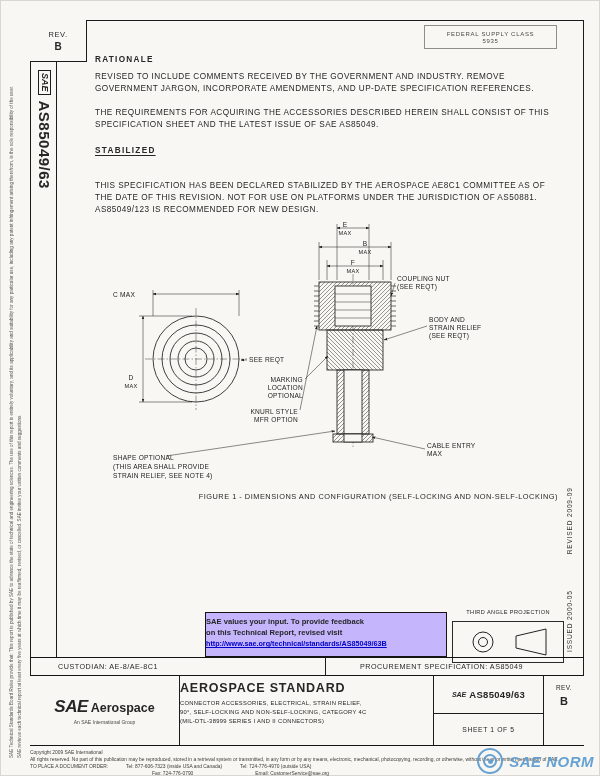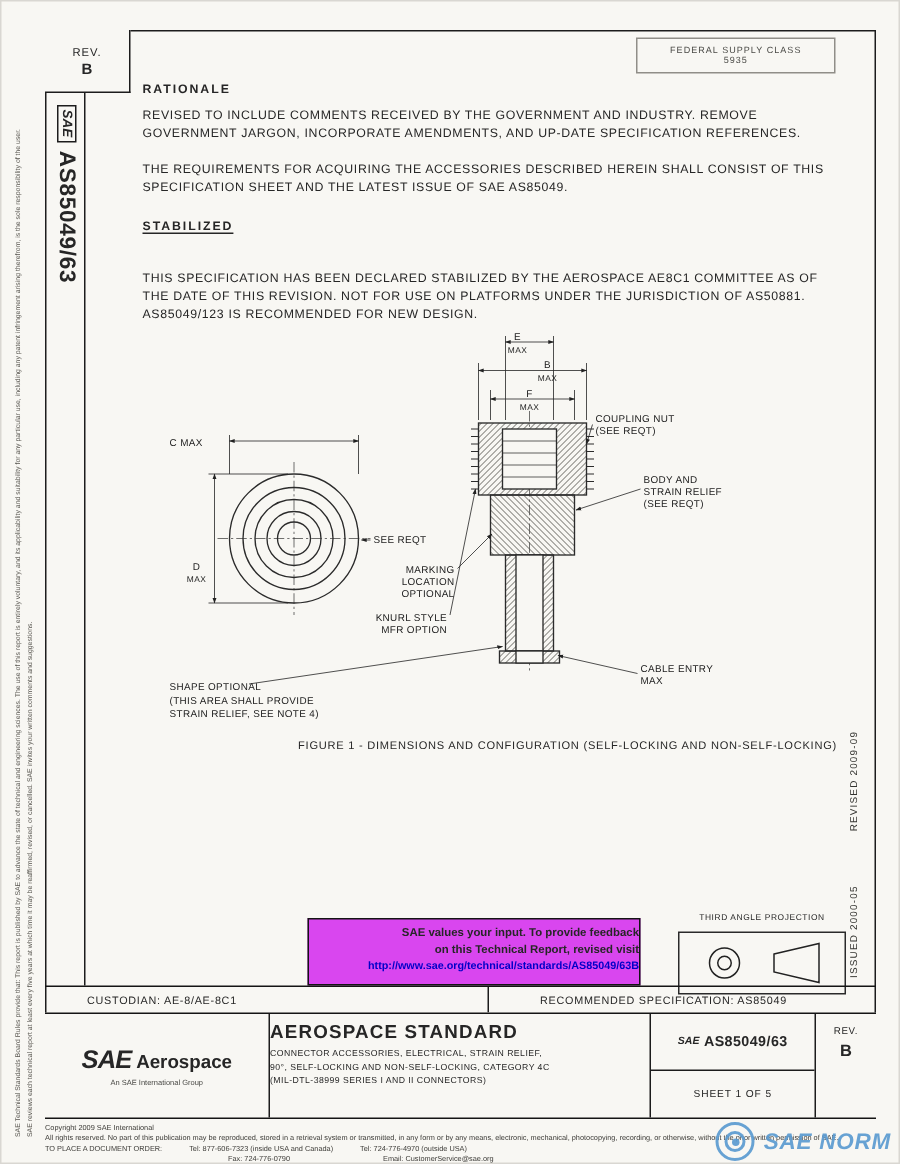--- a/index.html
+++ b/index.html
@@ -17,22 +17,22 @@
   .vdoc .num{font-size:15px;font-weight:bold;letter-spacing:.5px;white-space:nowrap}
   .legal-left{left:8px;top:758px;width:720px;height:16px;transform:rotate(-90deg);transform-origin:0 0;font-size:4.6px;color:#57554f;line-height:7.5px;white-space:nowrap}
   .issue-strip{left:566px;top:652px;width:205px;height:14px;transform:rotate(-90deg);transform-origin:0 0;font-size:6.6px;letter-spacing:.8px;white-space:nowrap;display:flex;gap:36px;color:#33332f}
   .stamp{left:424px;top:25px;width:133px;height:24px;border:1px solid #908e88;display:flex;flex-direction:column;align-items:center;justify-content:center;font-size:6px;letter-spacing:.7px;color:#4a4a46;gap:1px}
   .h-center{left:95px;width:465px;text-align:left;font-size:8.2px;font-weight:600;letter-spacing:1.3px}
   .underlined{text-decoration:underline;text-underline-offset:2px}
   .para{left:95px;width:465px;font-size:8.2px;letter-spacing:.45px;line-height:1.45}
   .caption{left:58px;top:492px;width:500px;text-align:right;font-size:7.4px;letter-spacing:.5px}
   .proj-label{left:452px;top:609px;width:112px;text-align:center;font-size:5.6px;letter-spacing:.4px}
   .proj-box{left:452px;top:621px;width:112px;height:42px;border:1px solid #2a2a2a;display:flex;align-items:center;justify-content:center}
-  .feedback{left:205px;top:612px;width:222px;height:45px;border:1.5px solid #141414;background:#d946ef;text-align:right;padding-top:4px;font-size:7.6px;font-weight:bold;line-height:1.4}
-  .feedback .url{font-size:7.2px;color:#0000c8;font-weight:bold;display:inline-block;margin-top:1px}
+  .feedback{left:205px;top:612px;width:242px;height:45px;border:1.5px solid #141414;background:#c4b5fd;text-align:left;padding-top:4px;font-size:7.6px;font-weight:bold;line-height:1.4}
+  .feedback .url{font-size:7.2px;color:#0000c8;text-decoration:underline;font-weight:bold;display:inline-block;margin-top:1px}
   .cust-row{left:30px;top:657px;width:554px;height:18px;border-top:1.5px solid #141414;display:flex;font-size:7.2px;letter-spacing:.5px;align-items:center}
   .cust-row .c1{width:296px;border-right:1px solid #1c1c1c;padding-left:28px;height:100%;display:flex;align-items:center}
   .cust-row .c2{flex:1;padding-left:34px}
   .tblock{left:30px;top:675px;width:554px;height:71px;border-top:1.5px solid #141414;border-bottom:1.5px solid #141414;display:flex;background:#f8f7f3}
   .tblock .cell{border-right:1px solid #1c1c1c;height:100%}
   .cell-logo{width:150px;display:flex;flex-direction:column;align-items:center;justify-content:center}
   .brand{display:flex;align-items:baseline;gap:3px}
   .brand .b-sae{font-size:17px;font-weight:900;font-style:italic;letter-spacing:-.5px}
   .brand .b-aero{font-size:12.5px;font-weight:bold}
   .tagline{font-size:5px;color:#4a4a46;margin-top:2px}
@@ -227,21 +227,21 @@
   </div>
 
   <div class="abs feedback">
     <div>SAE values your input. To provide feedback</div>
     <div>on this Technical Report, revised visit</div>
     <span class="url">http://www.sae.org/technical/standards/AS85049/63B</span>
   </div>
 
   <div class="abs cust-row">
     <div class="c1">CUSTODIAN: AE-8/AE-8C1</div>
-    <div class="c2">RECOMMENDED SPECIFICATION: AS85049</div>
+    <div class="c2">PROCUREMENT SPECIFICATION: AS85049</div>
   </div>
 
   <div class="abs tblock">
     <div class="cell cell-logo">
       <div class="brand">
         <span class="b-sae">SAE</span>
         <span class="b-aero">Aerospace</span>
       </div>
       <div class="tagline">An SAE International Group</div>
     </div>

